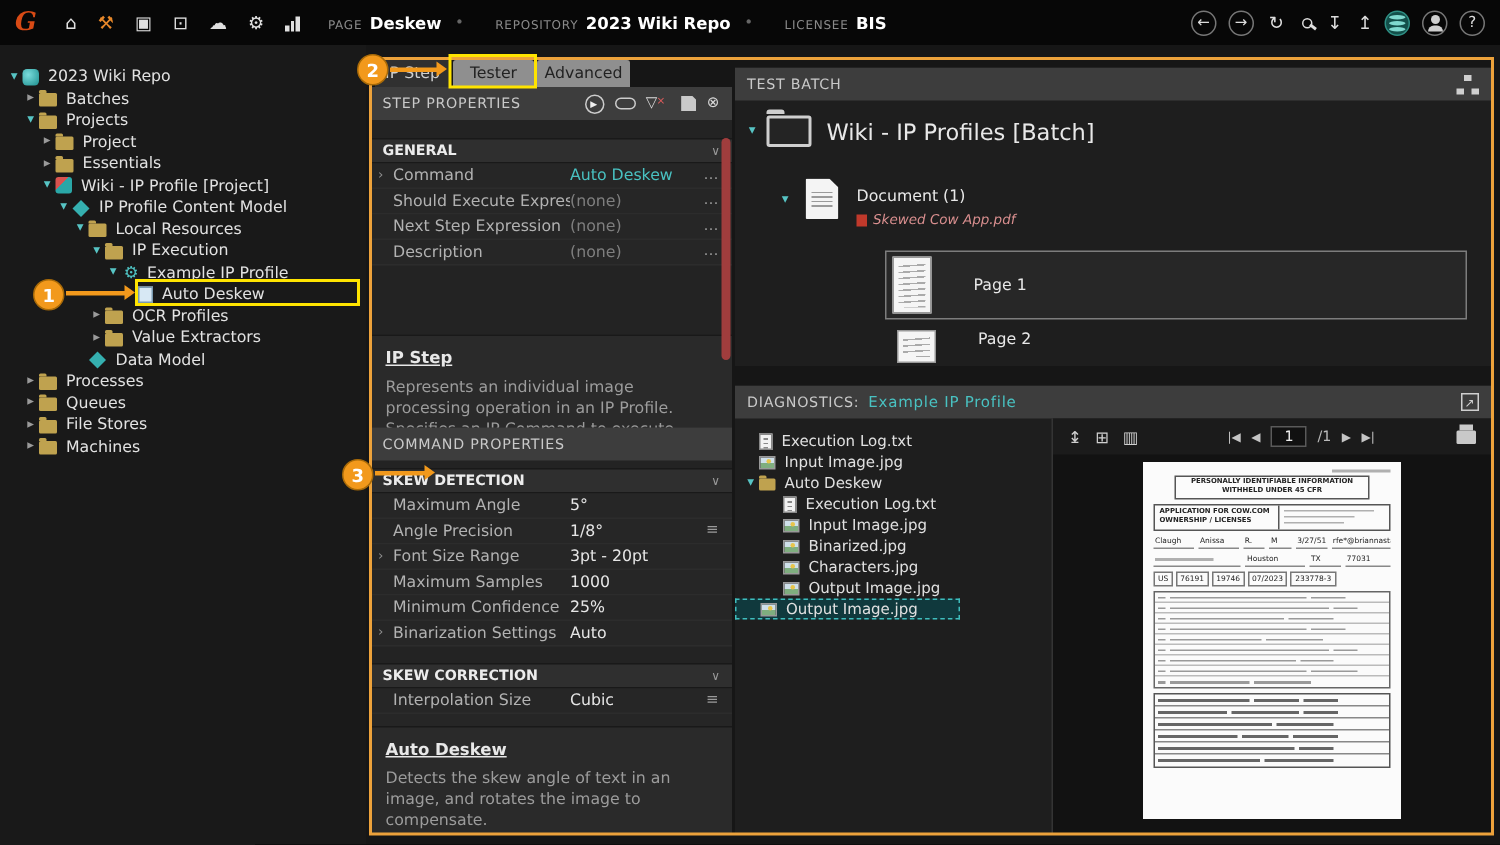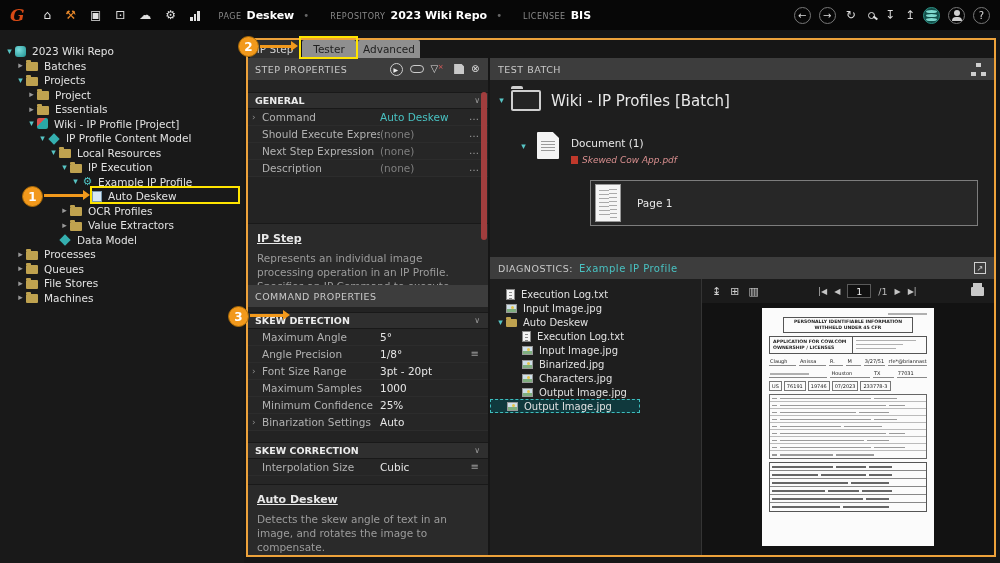--- a/index.html
+++ b/index.html
@@ -83,41 +83,41 @@
 .spacer11{height:11px}
 .info{background:#2a2a2a;border-top:1px solid #191919;padding:8px 10px;overflow:hidden}
 .info.h62{height:62px}
 .info.h73{height:73px}
 .info h3{font-size:11px;color:#e8e8e8;text-decoration:underline;margin-bottom:6px;font-weight:bold}
 .info p{font-size:10.5px;line-height:1.35;color:#9c9c9c}
 .partial-row{height:8px;background:#262626;overflow:hidden}
 .vscroll{position:absolute;right:1px;top:34px;width:6px;height:148px;background:#a03d3d;border-radius:3px;z-index:12;cursor:pointer}
 
 
-.tb-panel{position:absolute;left:490px;top:58px;right:6px;height:199px;background:#1e1e1e;overflow:hidden;z-index:10}
+.tb-panel{position:absolute;left:490px;top:45px;right:6px;height:199px;background:#1e1e1e;overflow:hidden;z-index:10}
 .hier-icon{position:relative;width:15px;height:13px;margin-left:auto;cursor:pointer}
 .hier-icon i{position:absolute;width:5px;height:4px;background:#cfcfcf}
 .hier-icon i:nth-child(1){top:0;left:5px}
 .hier-icon i:nth-child(2){bottom:0;left:0}
 .hier-icon i:nth-child(3){bottom:0;right:0}
 .tb-body{position:relative;height:177px}
 .batch-root{position:absolute;left:6px;top:10px;display:flex;align-items:center;cursor:pointer}
 .bigfolder{width:30px;height:21px;border:2px solid #cfcfcf;border-radius:2px;background:#242424;position:relative;margin:0 10px 0 4px}
 .bigfolder::before{content:"";position:absolute;top:-6px;left:-2px;width:12px;height:3px;background:#cfcfcf;border-radius:2px 2px 0 0}
 .batch-root-label{font-size:15px;color:#e8e8e8}
 .batch-doc{position:absolute;left:28px;top:52px;display:flex;align-items:flex-start;cursor:pointer}
 .pagefile{width:22px;height:27px;background:#f4f4f4;border-radius:1px;position:relative;margin:0 12px 0 8px;clip-path:polygon(0 0,72% 0,100% 22%,100% 100%,0 100%)}
 .pagefile::after{content:"";position:absolute;left:4px;top:9px;right:4px;height:12px;background:repeating-linear-gradient(#9a9a9a 0 1px,transparent 1px 3px)}
 .doc-label{font-size:10.5px;color:#e8e8e8;margin-top:2px}
 .doc-sub{display:flex;align-items:center;margin-top:4px;font-size:9px;color:#d98f8f;font-style:italic}
 .pdf-chip{width:7px;height:8px;background:#c0392b;margin-right:4px;flex:none}
 .page-box{position:absolute;left:100px;right:16px;top:100px;height:46px;border:1px solid #7d7d7d;background:#272727;display:flex;align-items:center;cursor:pointer}
 .thumb{width:26px;height:38px;background:#f5f5f5;border:1px solid #999;margin-left:4px;position:relative;overflow:hidden;flex:none}
 .thumb::after{content:"";position:absolute;inset:3px;background:repeating-linear-gradient(-4deg,#aaa 0 1px,transparent 1px 4px)}
-.page-label{margin-left:16px;font-size:10.5px;color:#e8e8e8}
+.page-label{margin-left:28px;font-size:10.5px;color:#e8e8e8}
 .page-row2{position:absolute;left:104px;right:16px;top:153px;height:24px;display:flex;align-items:flex-start;overflow:hidden;cursor:pointer}
 .thumb.small{height:22px}
 
 
 .diag-panel{position:absolute;left:490px;top:257px;right:6px;bottom:7px;background:#1e1e1e;overflow:hidden;z-index:10}
 .diag-link{color:#49c2c2;margin-left:6px;font-size:10px;cursor:pointer}
 .ext-icon{margin-left:auto;width:12px;height:12px;border:1px solid #cfcfcf;font-size:8px;color:#cfcfcf;display:flex;align-items:center;justify-content:center;cursor:pointer}
 .diag-tree{position:absolute;left:0;top:22px;width:212px;bottom:0;border-right:1px solid #343434;padding-top:8px}
 .drow{display:flex;align-items:center;height:14px;font-size:10px;color:#e0e0e0;white-space:nowrap;cursor:pointer;padding-left:16px}
 .drow .exp{width:11px;margin-left:-11px}
@@ -441,20 +441,24 @@
           <span class="doc-sub">
             <span class="pdf-chip"></span>
             <span>Skewed Cow App.pdf</span>
           </span>
         </span>
       </div>
       <div class="page-box">
         <span class="thumb"></span>
         <span class="page-label">Page 1</span>
       </div>
+      <div class="page-row2">
+        <span class="thumb small"></span>
+        <span class="page-label">Page 2</span>
+      </div>
     </div>
   </section>
 
   <section class="diag-panel">
     <div class="panel-header">
       <span>DIAGNOSTICS:</span>
       <span class="diag-link">Example IP Profile</span>
       <span class="ext-icon">↗</span>
     </div>
     <div class="diag-tree">

